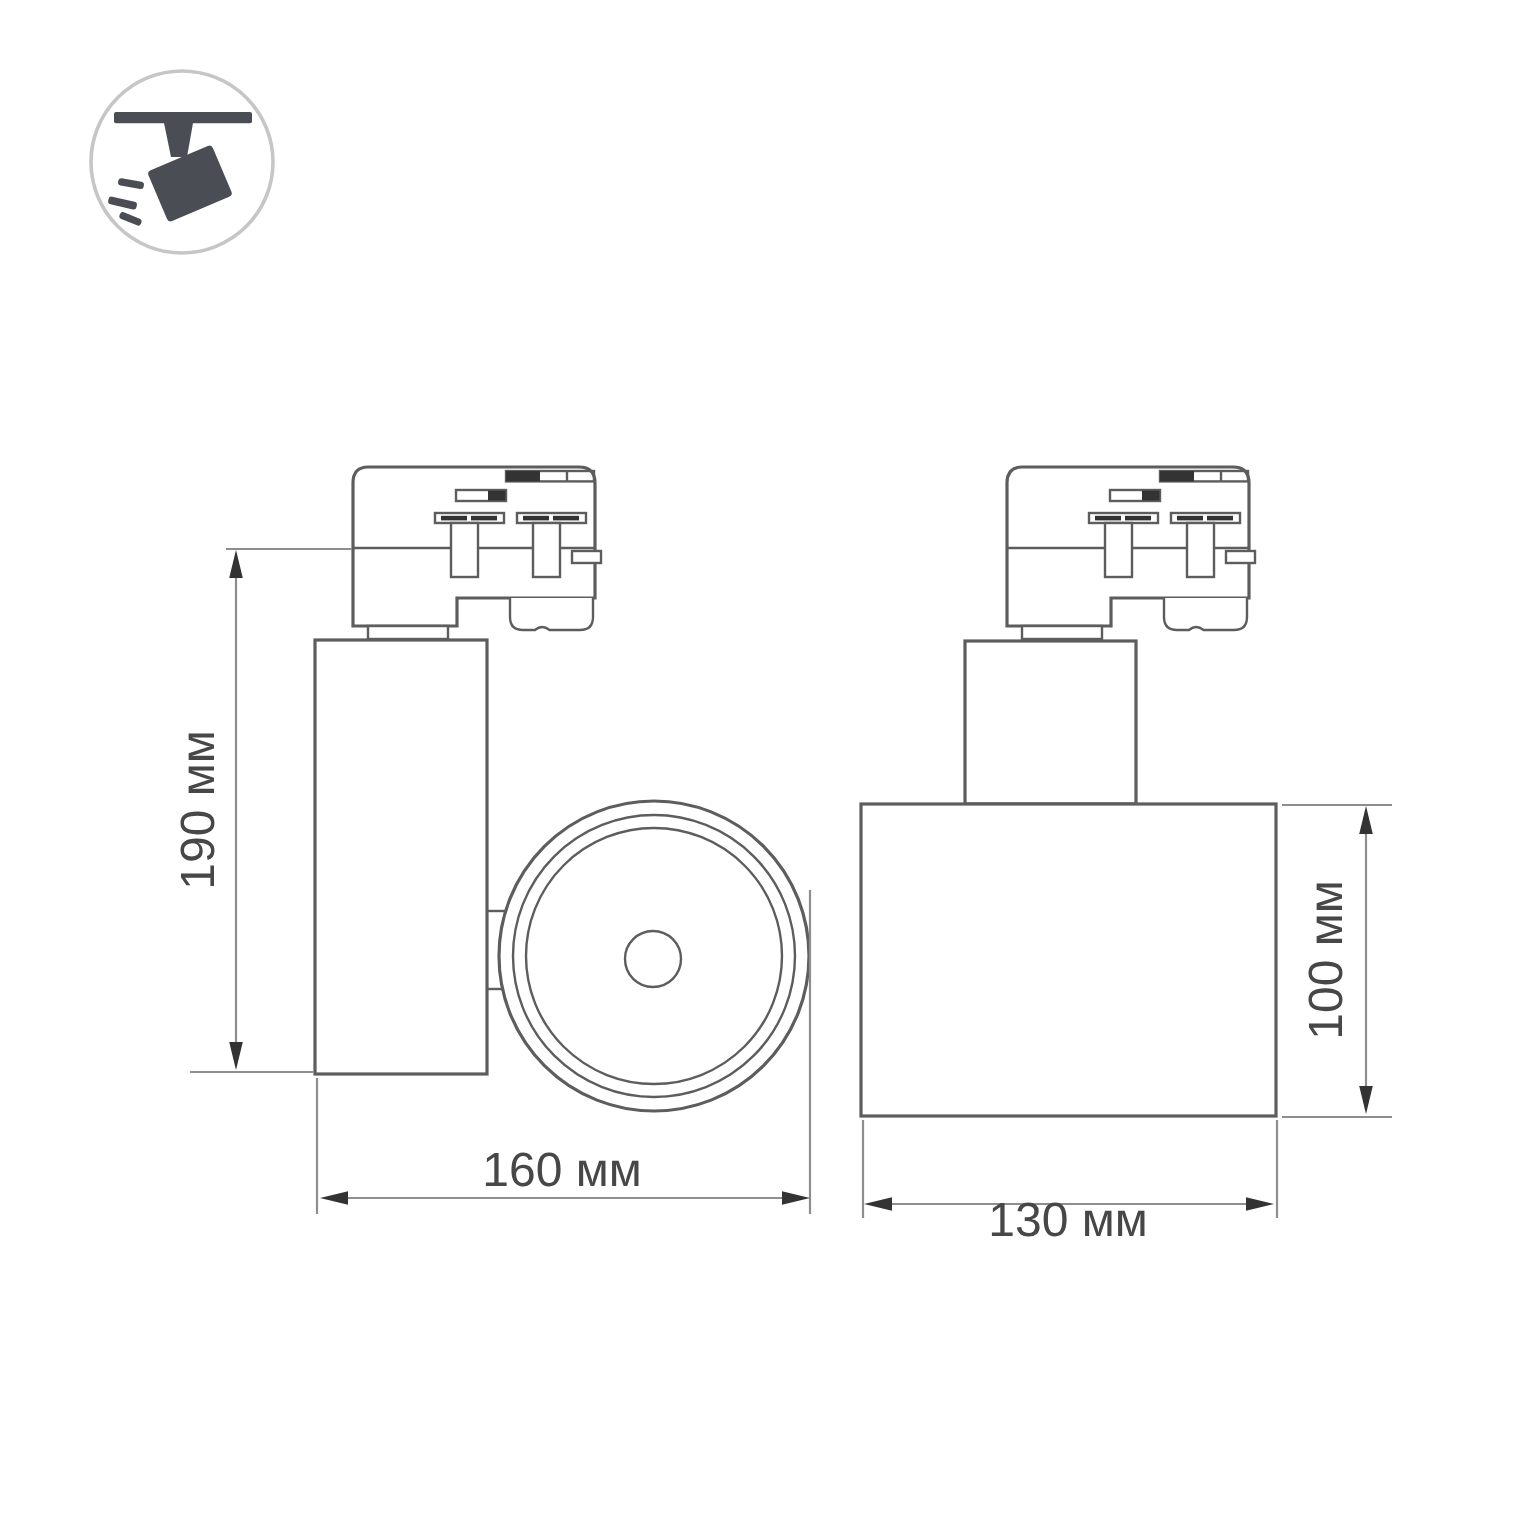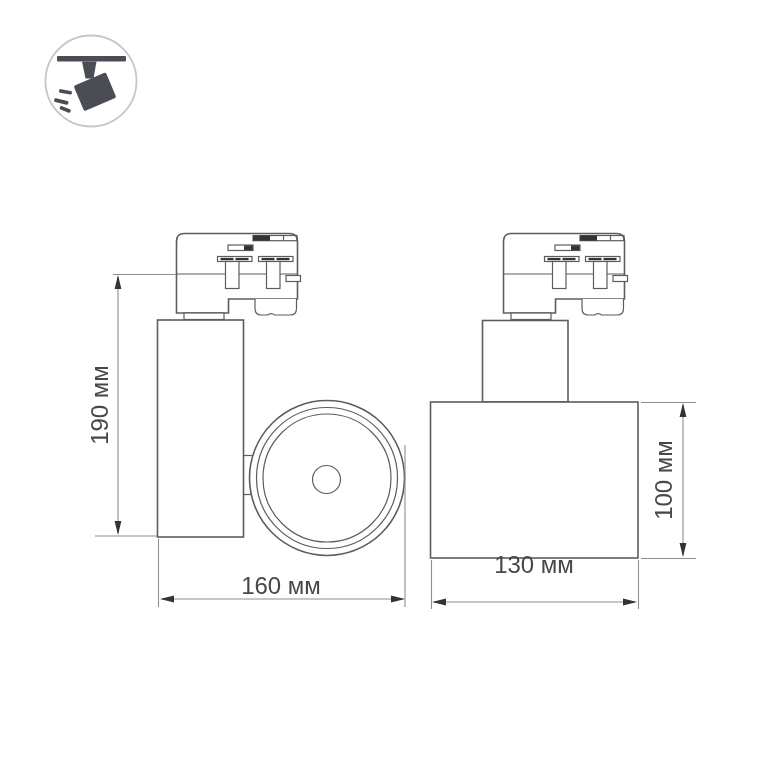--- a/index.html
+++ b/index.html
@@ -121,16 +121,16 @@
       <line class="dim" x1="683" y1="405" x2="683" y2="555"></line>
       <polygon class="arr" points="683,403 679.6,417 686.4,417"></polygon>
       <polygon class="arr" points="683,557 679.6,543 686.4,543"></polygon>
     </g>
   </svg>
 
   <div class="dim-label vert" style="left:100px;top:405px;">190 мм</div>
 
   <div class="dim-label" style="left:281px;top:586px;">160 мм</div>
 
-  <div class="dim-label" style="left:534px;top:565px;">130 мм</div>
+  <div class="dim-label" style="left:534px;top:611px;">130 мм</div>
 
   <div class="dim-label vert" style="left:664px;top:480px;">100 мм</div>
 </div>
 
 </body></html>

